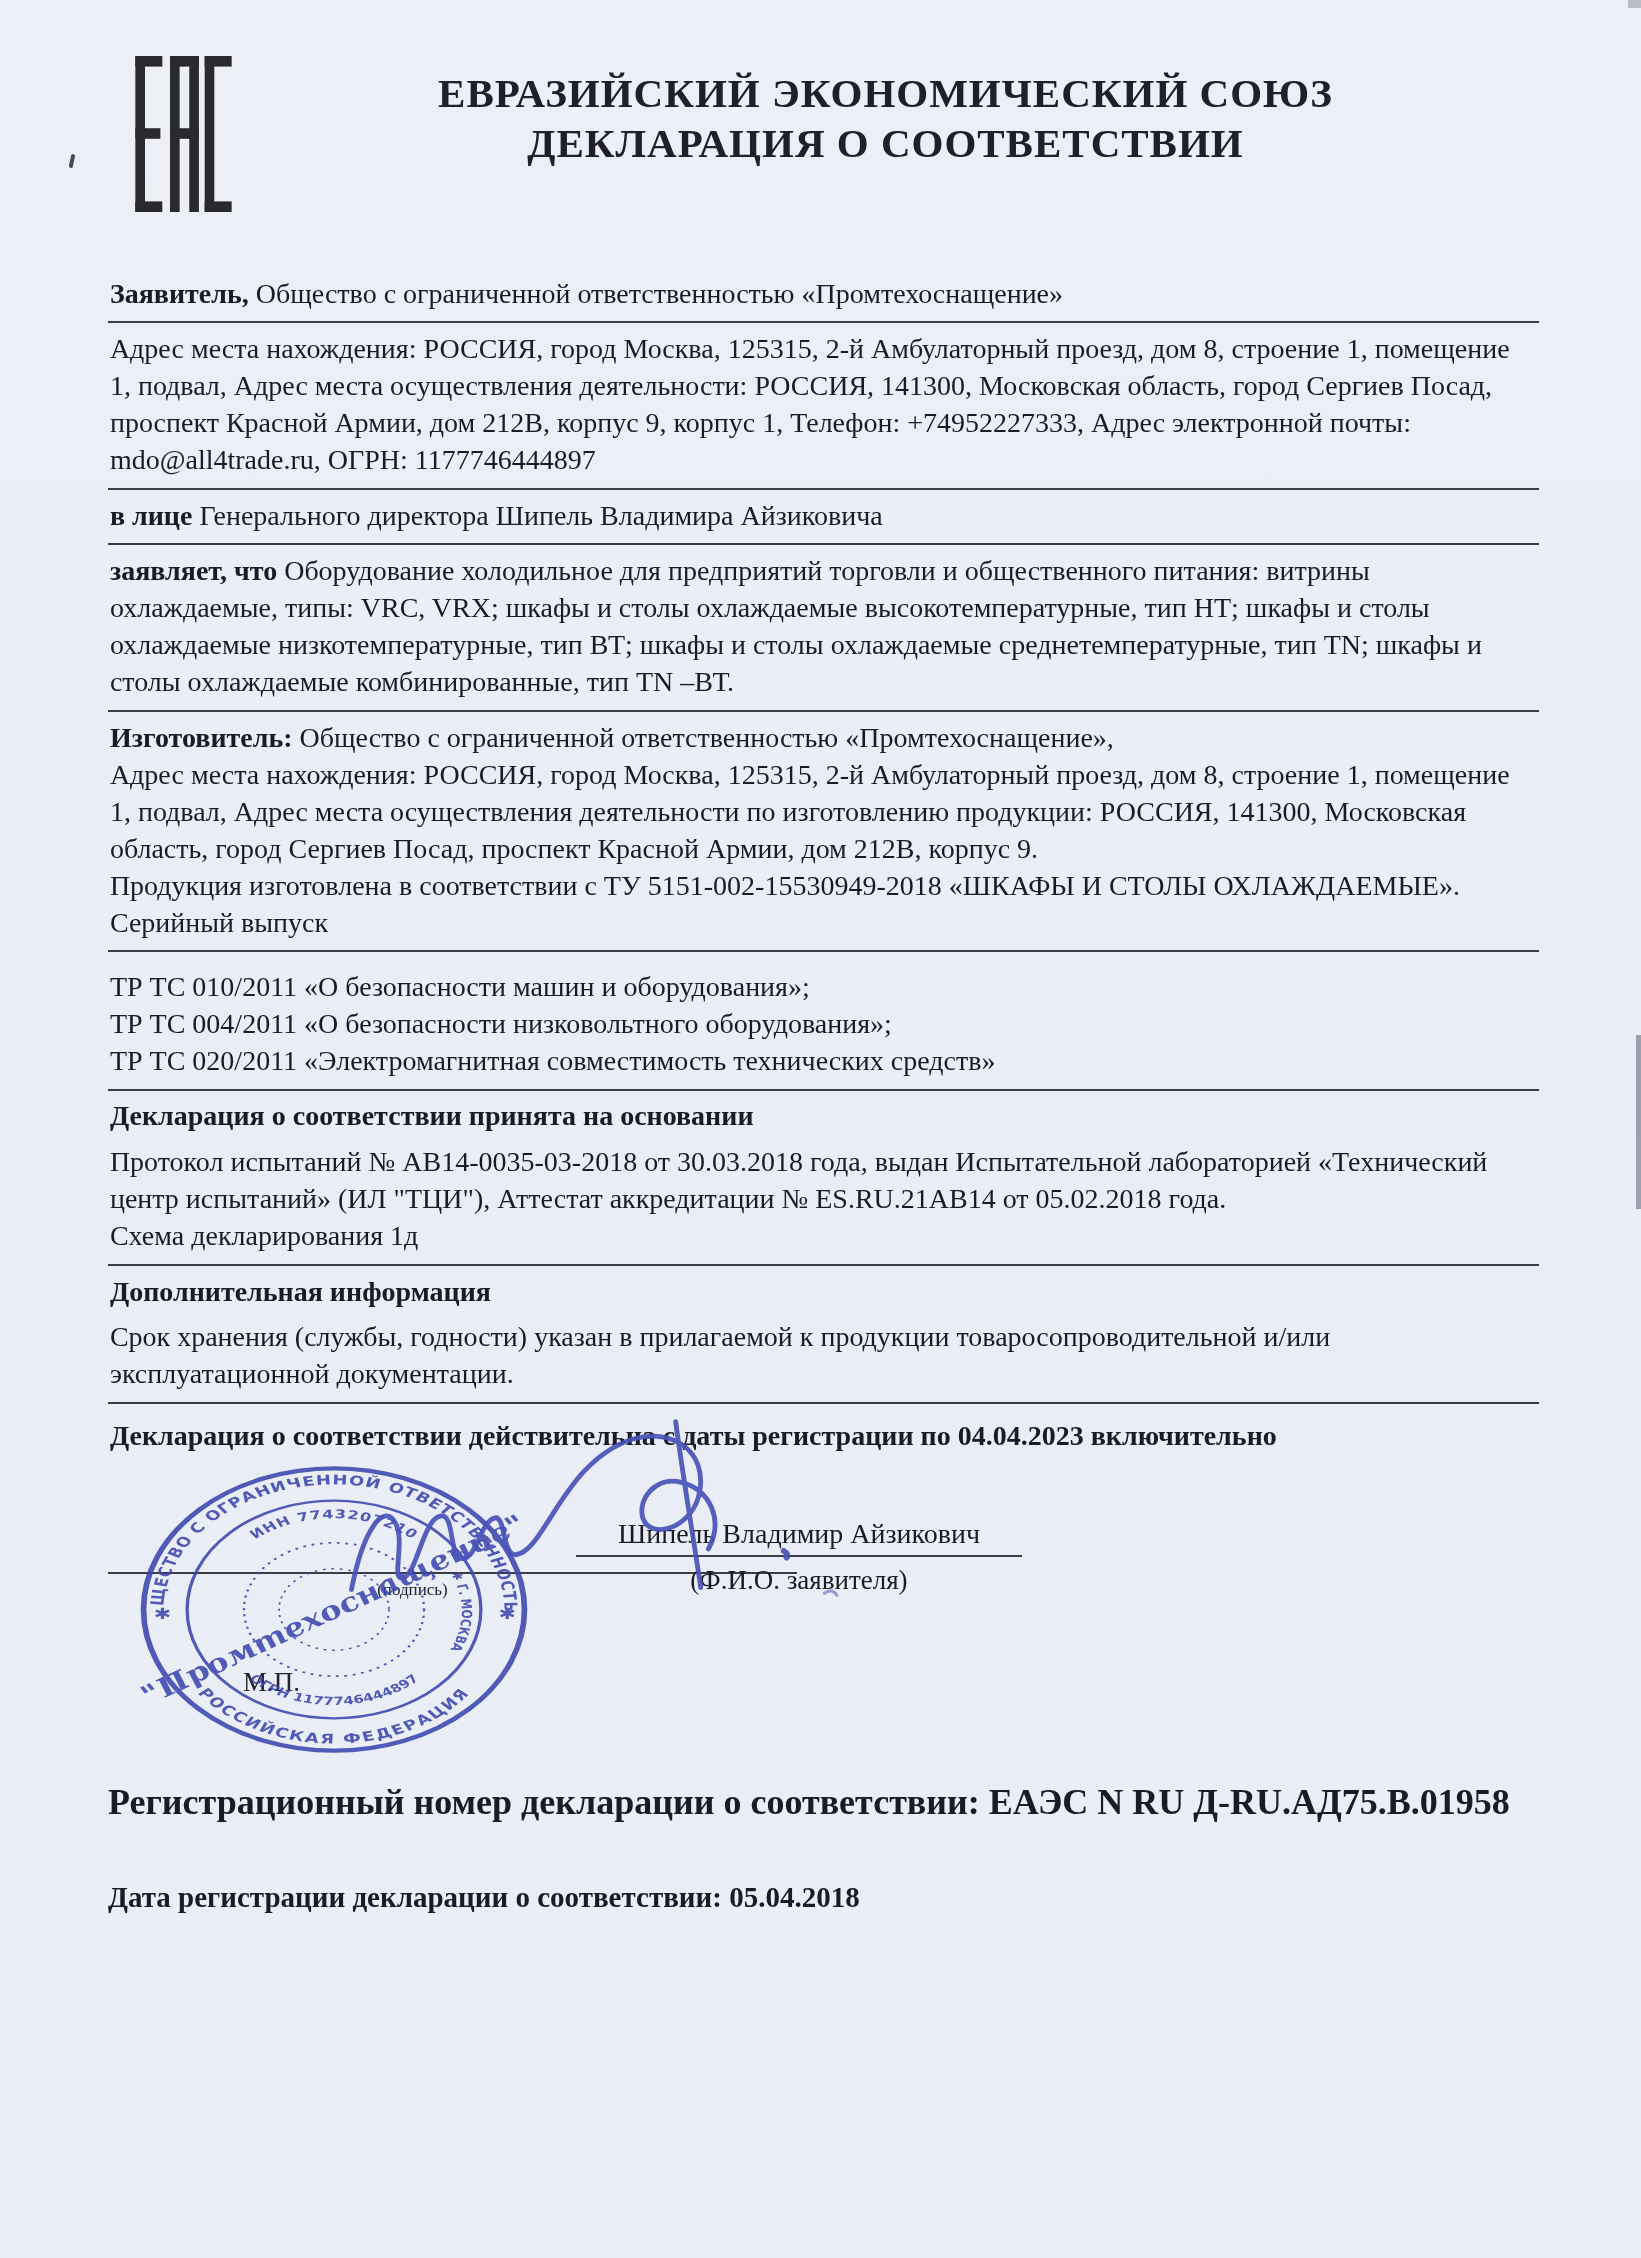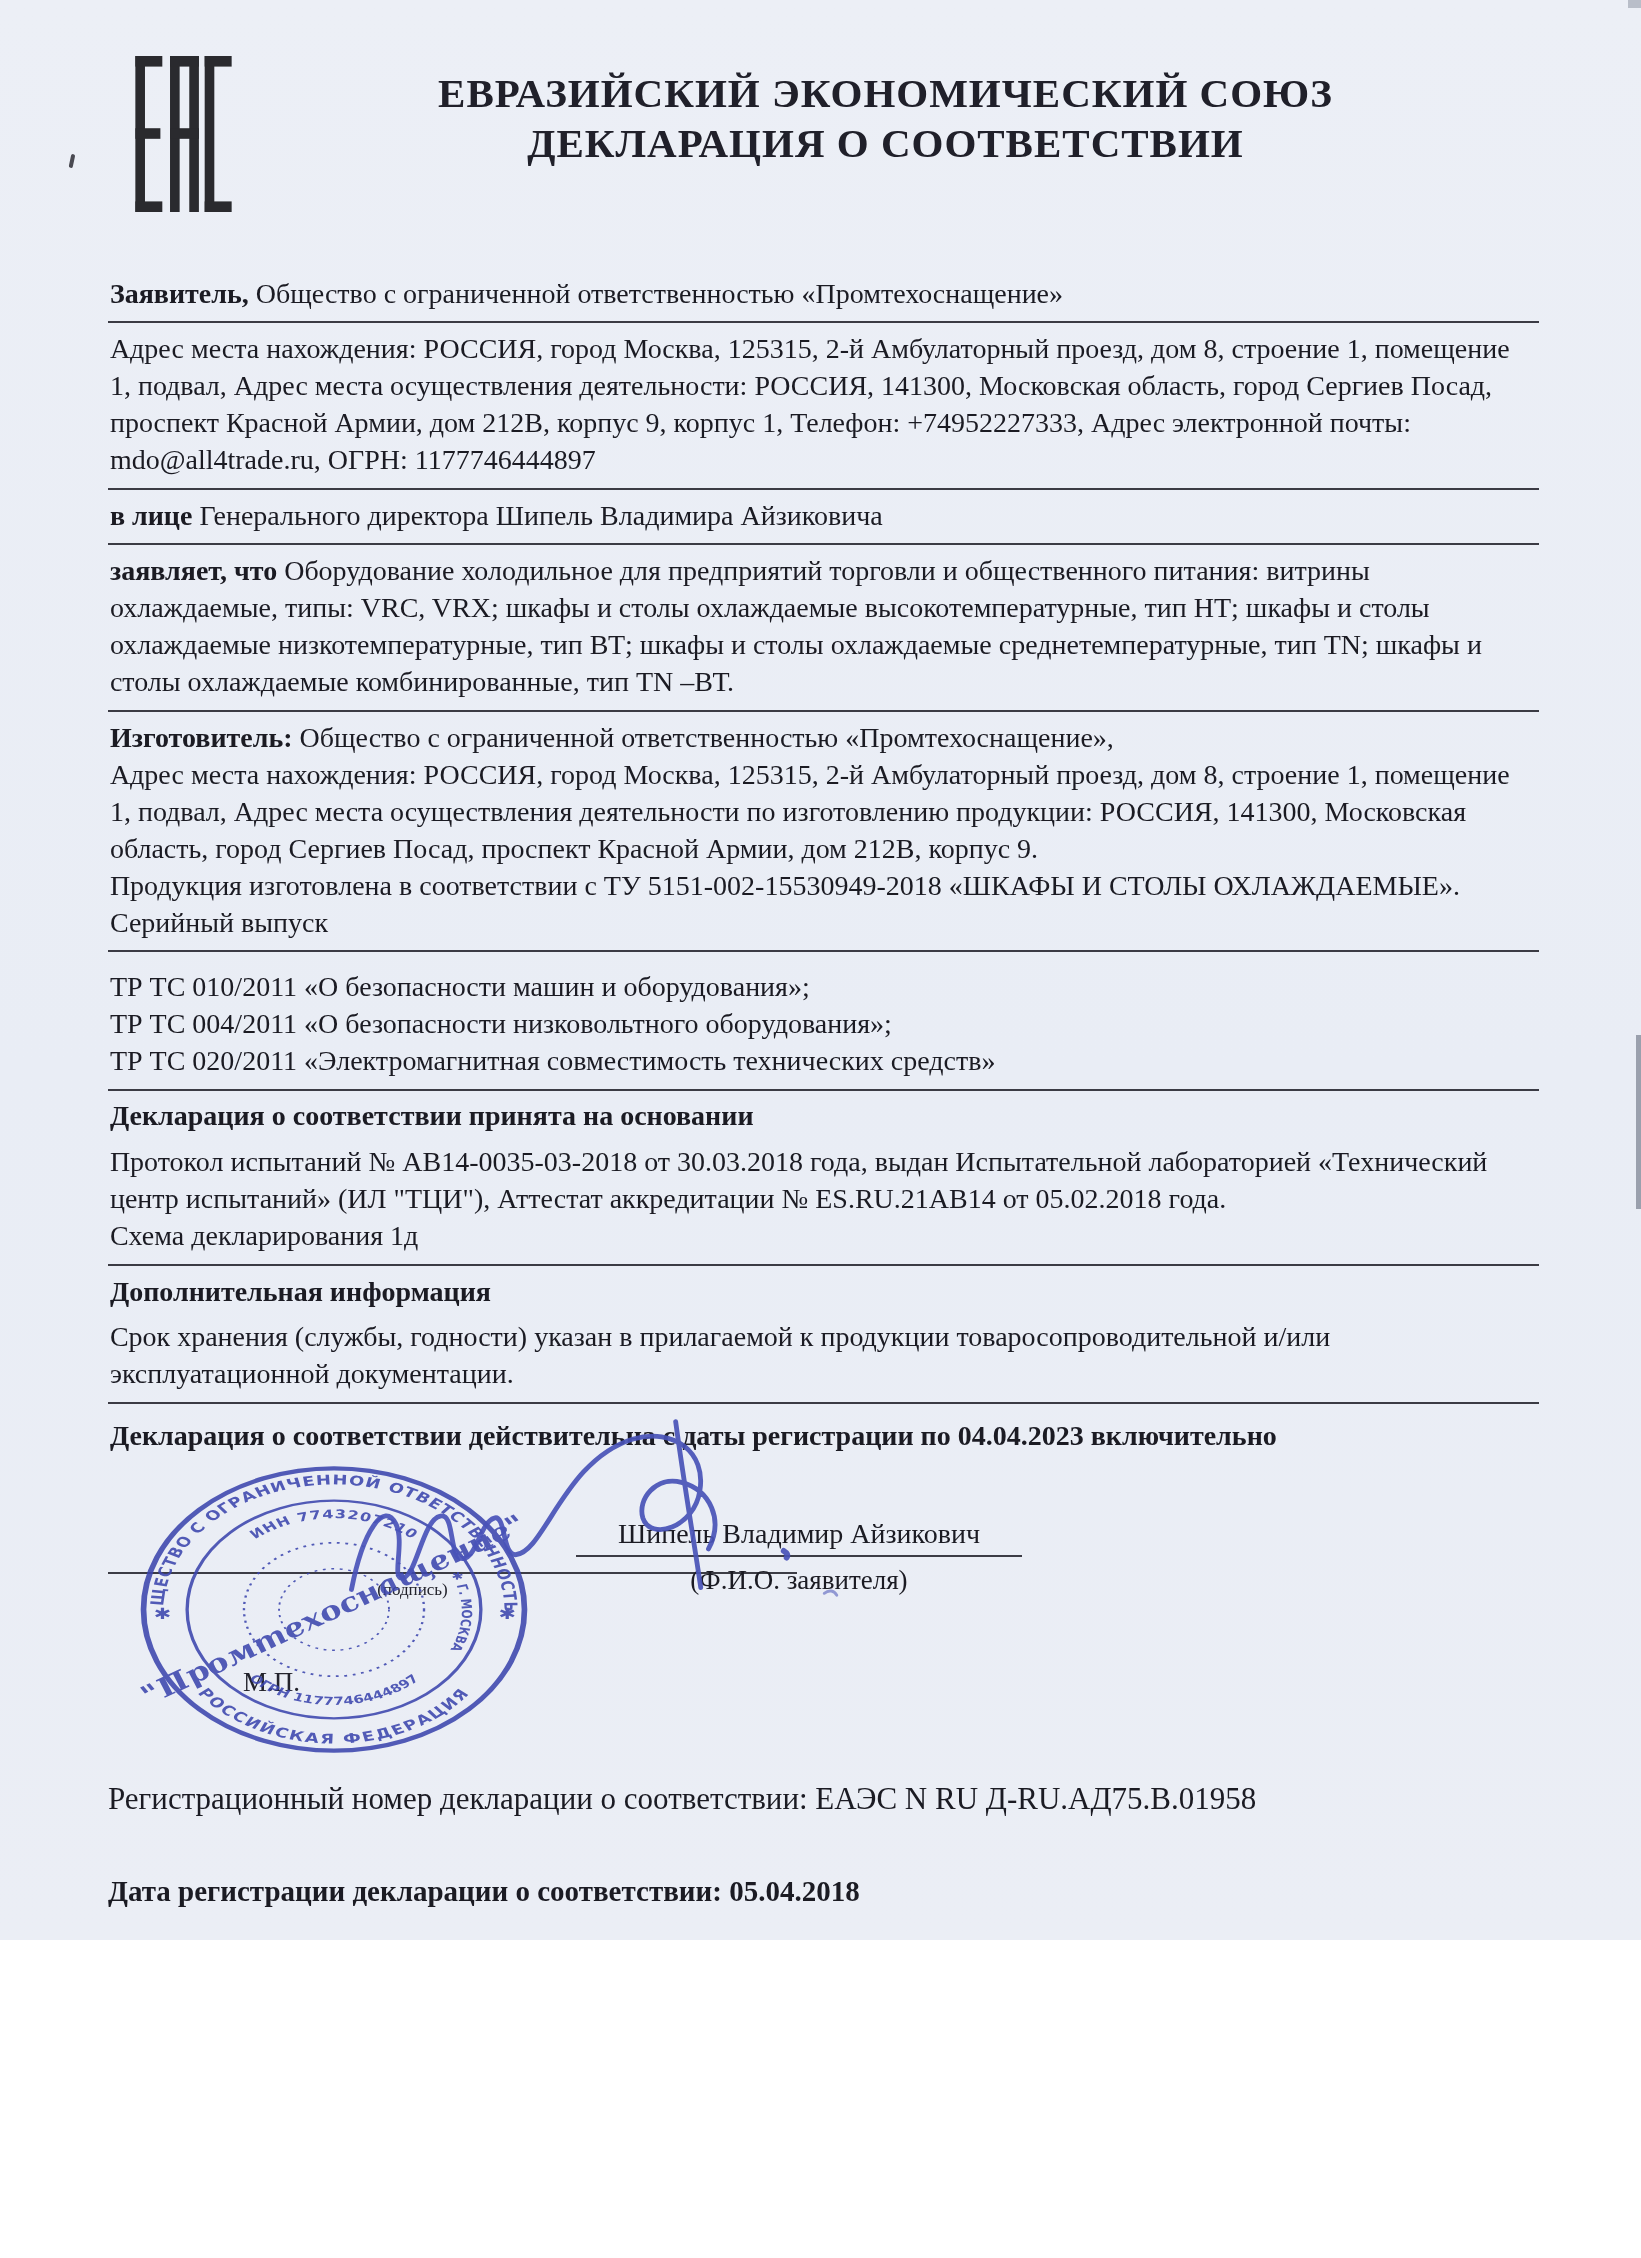--- a/index.html
+++ b/index.html
@@ -1,18 +1,18 @@
 <!DOCTYPE html>
 <html><head>
 <meta charset="utf-8">
 <style>
   html,body{margin:0;padding:0;}
   .page{
     position:relative;
-    width:1641px;height:1940px;
+    width:1641px;height:2258px;
     background:linear-gradient(180deg,#eceff6 0%,#e9edf5 55%,#ebeef5 100%);
     font-family:"Liberation Serif","DejaVu Serif",serif;
     color:#1b1b23;
     overflow:hidden;
   }
   .doc{position:absolute;left:108px;top:56px;width:1431px;}
   
   .hdr{display:flex;align-items:flex-start;margin-bottom:56px;}
   .eac{width:97px;height:156px;margin-left:27px;flex:0 0 auto;}
   .titles{flex:1;text-align:center;padding-top:11.6px;}
@@ -29,21 +29,21 @@
   .sig-line-left{position:absolute;left:0;top:104px;width:689px;border-top:2.9px solid #3c3c45;}
   .sig-caption{position:absolute;left:145px;top:112px;width:319px;text-align:center;font-size:17px;color:#23232c;}
   .sig-mp{position:absolute;left:135px;top:199px;font-size:27px;color:#23232c;}
   .fio-group{position:absolute;left:468px;top:48px;width:446px;text-align:center;}
   .fio-name{font-size:28px;line-height:35px;}
   .fio-line{border-top:2.9px solid #3c3c45;margin-top:3.9px;}
   .fio-caption{font-size:27px;margin-top:7.7px;}
   .stamp{position:absolute;left:27px;top:-5.8px;width:398px;height:295px;opacity:.88;}
   .sig-ink{position:absolute;left:0;top:-58px;width:1419px;height:357px;pointer-events:none;}
   
-  .reg1{margin-top:21px;font-size:31px;font-weight:normal;}
+  .reg1{margin-top:21px;font-size:36px;font-weight:bold;}
   .reg2{margin-top:58px;font-size:29px;font-weight:bold;}
   
   .tick{position:absolute;left:70px;top:154px;width:3.9px;height:13.5px;background:#4a4a52;transform:rotate(12deg);border-radius:1.9px;}
   .edge{position:absolute;right:0;top:1035px;width:4.8px;height:174px;background:#9aa0ad;}
   .corner{position:absolute;right:0;top:0;width:13.5px;height:7.7px;background:#b9bec9;}
 </style>
 </head>
 <body>
 
 <div class="page">

